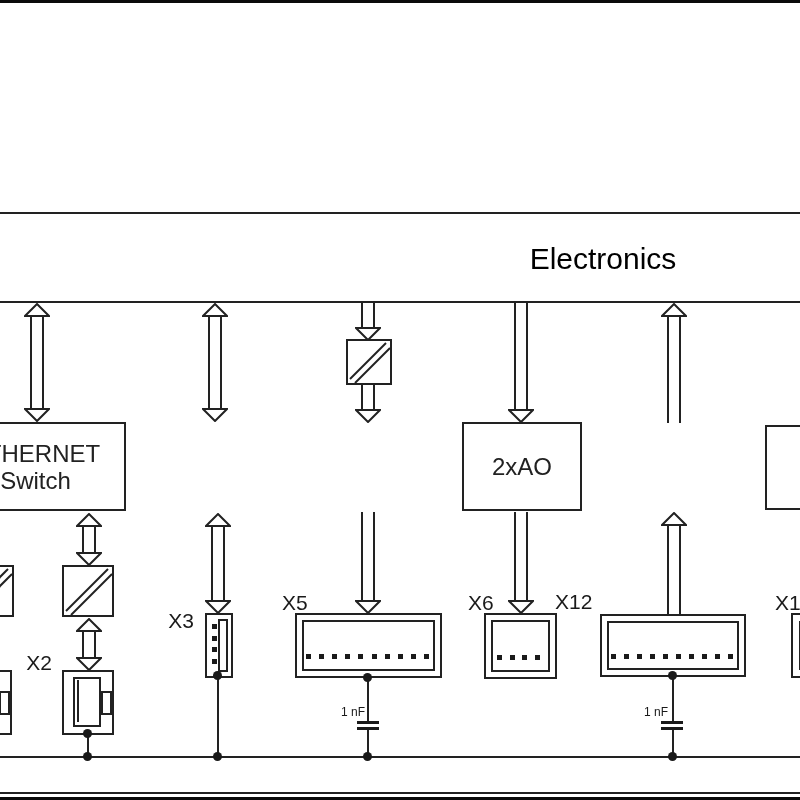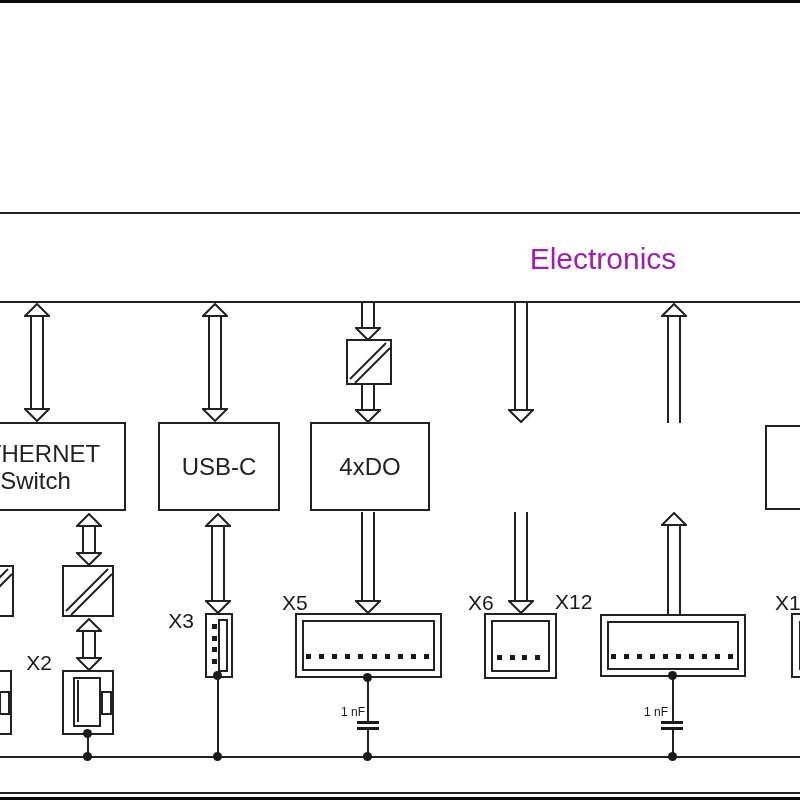--- a/index.html
+++ b/index.html
@@ -27,21 +27,21 @@
   .pins{position:absolute;display:flex;justify-content:space-between;}
   .pins i{display:block;width:5px;height:5px;background:#1a1a1a;flex:none;}
   .pins-v{flex-direction:column;}
   .xlabel{position:absolute;font-size:21px;line-height:22px;color:#1a1a1a;z-index:4;white-space:nowrap;}
   .stub{position:absolute;width:2px;background:#222;z-index:1;}
   .jdot{position:absolute;width:9px;height:9px;border-radius:50%;background:#1a1a1a;z-index:4;}
   .plate{position:absolute;height:3px;background:#1a1a1a;z-index:2;}
   .caplabel{position:absolute;font-size:12px;line-height:14px;text-align:right;color:#1a1a1a;}
   .title{
     position:absolute;left:453px;top:243px;width:300px;text-align:center;
-    font-size:30px;line-height:32px;color:#a21caf;z-index:1;
+    font-size:30px;line-height:32px;color:#000000;z-index:1;
   }
 </style>
 </head>
 <body>
 
 <div id="stage">
 
   <div class="bar" style="top:0;height:3px;"></div>
   <div class="bar" style="top:797px;height:3px;"></div>
 
@@ -102,25 +102,22 @@
         <rect x="1" y="1" width="44" height="44"></rect>
         <line x1="4" y1="40" x2="40" y2="4"></line>
         <line x1="9" y1="44" x2="44" y2="9"></line>
       </svg>
     </div>
 
   <div class="module" style="left:-55px;top:422px;width:181px;height:89px;">
     <span>ETHERNET</span>
     <span>Switch</span>
   </div>
-  <div class="module" style="left:158px;top:422px;width:122px;height:89px;">
-    <span>USB-C</span>
-  </div>
-  <div class="module" style="left:310px;top:422px;width:120px;height:89px;">
-    <span>4xDO</span>
+  <div class="module" style="left:462px;top:422px;width:120px;height:89px;">
+    <span>2xAO</span>
   </div>
   <div class="module" style="left:765px;top:425px;width:115px;height:85px;"></div>
 
   <div class="arrow" style="left:76px;top:513px;width:26px;height:53px;">
       <svg width="26" height="53" viewBox="0 0 26 53">
         <line x1="7" y1="12" x2="7" y2="41"></line>
         <line x1="19" y1="12" x2="19" y2="41"></line>
         <polygon points="13,1 25,13 1,13"></polygon>
         <polygon points="13,52 25,40 1,40"></polygon>
       </svg>

